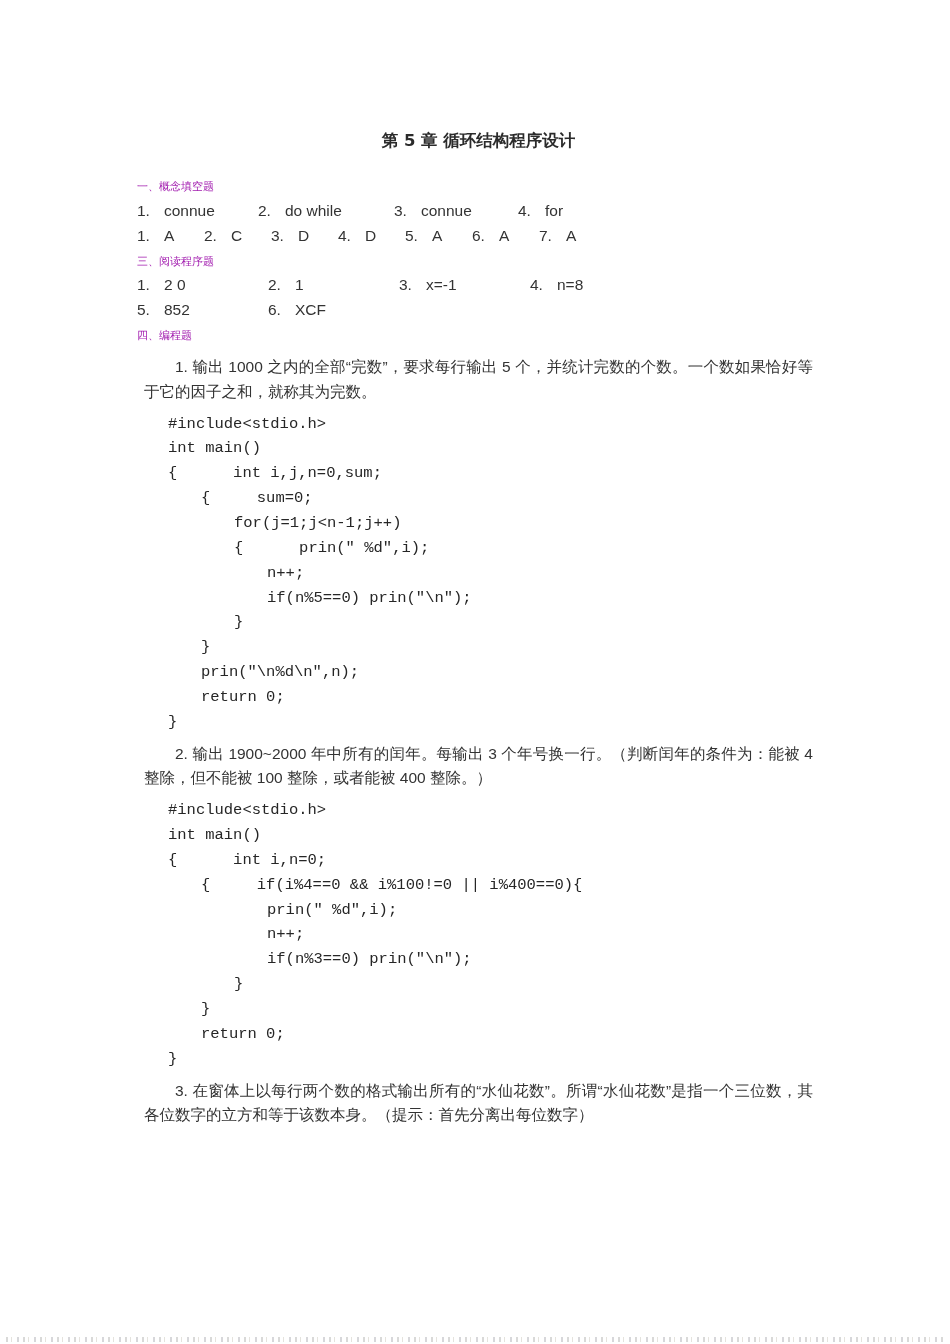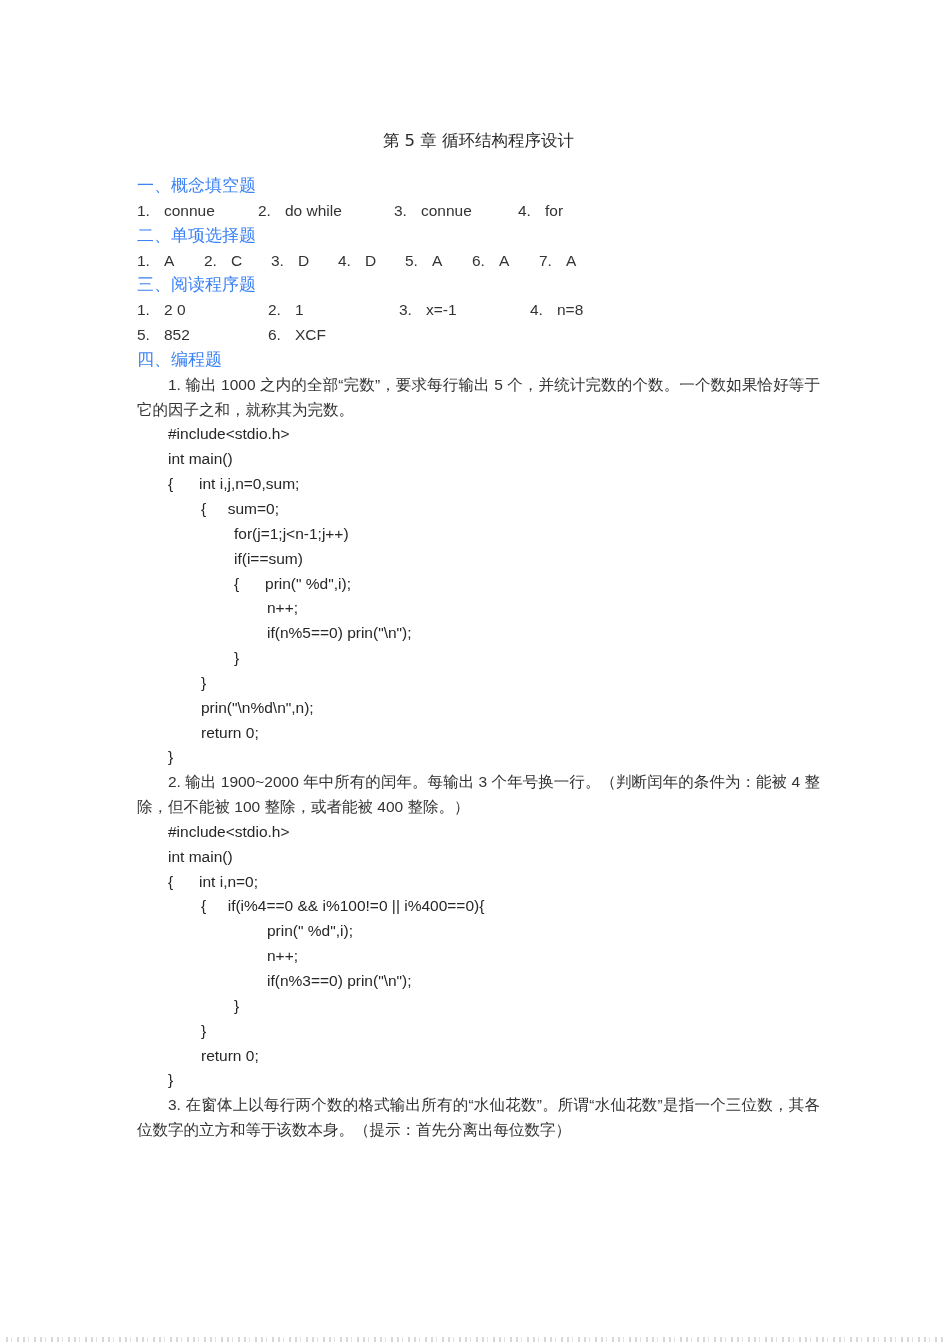--- a/index.html
+++ b/index.html
@@ -3,44 +3,44 @@
 <meta charset="utf-8">
 <style>
   html,body{margin:0;padding:0}
   body{
     width:950px;height:1344px;background:#ffffff;overflow:hidden;
     position:relative;color:#333333;
     font-family:"Liberation Sans","DejaVu Sans",sans-serif;
   }
   .page{padding:128px 130px 0 137px;width:683px}
   .doc-title{
-    font-weight:400;font-size:16.5px;line-height:26px;text-align:center;
+    font-weight:700;font-size:16.5px;line-height:26px;text-align:center;
     margin:0 0 20px 0;color:#2b2b2b;
     font-family:"DejaVu Sans","Liberation Sans",sans-serif;
   }
   .line{font-size:15.5px;line-height:24.85px;color:#333333}
-  .heading{font-size:17px;line-height:24.85px;color:#3b82f6}
+  .heading{font-size:11px;line-height:24.85px;color:#a21caf}
   .stmt{
-    font-size:15.5px;line-height:24.85px;margin:0;color:#333333;
+    font-size:15.5px;line-height:24.85px;margin:7px;color:#333333;
     text-indent:31px;text-align:justify;
   }
   .ans-row{display:flex;align-items:baseline}
   .ans{display:flex;align-items:baseline;flex:none}
   .ans-n{display:inline-block;width:27px;flex:none}
   .ans-v{white-space:pre}
   .row-fill .ans:nth-child(1){width:121px}
   .row-fill .ans:nth-child(2){width:136px}
   .row-fill .ans:nth-child(3){width:124px}
   .row-mc .ans{width:67px}
   .row-mc .ans:last-child{width:auto}
   .row-read .ans{width:131px}
   .row-read .ans:last-child{width:auto}
   .code-line{
     font-size:15.5px;line-height:24.85px;white-space:pre;color:#262626;
-    font-family:Liberation Sans, sans-serif;
+    font-family:Liberation Mono, monospace;
   }
   .i0{padding-left:31px}
   .i1{padding-left:64px}
   .i2{padding-left:97px}
   .i3{padding-left:130px}
   .clipped-next-line{
     position:absolute;left:6px;right:6px;top:1337px;height:5px;
     background:repeating-linear-gradient(90deg,
       rgba(160,160,158,0.40) 0px 2px, rgba(255,255,255,0) 2px 5px,
       rgba(172,166,150,0.32) 5px 6px, rgba(255,255,255,0) 6px 11px,
@@ -67,21 +67,20 @@
     <span class="ans">
       <span class="ans-n">3.</span>
       <span class="ans-v">connue</span>
     </span>
     <span class="ans">
       <span class="ans-n">4.</span>
       <span class="ans-v">for</span>
     </span>
   </div>
 
-  <div class="heading">二、单项选择题</div>
   <div class="line ans-row row-mc">
     <span class="ans">
       <span class="ans-n">1.</span>
       <span class="ans-v">A</span>
     </span>
     <span class="ans">
       <span class="ans-n">2.</span>
       <span class="ans-v">C</span>
     </span>
     <span class="ans">
@@ -138,21 +137,20 @@
 
   <div class="heading">四、编程题</div>
 
   <p class="stmt">1. 输出 1000 之内的全部“完数”，要求每行输出 5 个，并统计完数的个数。一个数如果恰好等于它的因子之和，就称其为完数。</p>
   <div>
     <div class="code-line i0">#include&lt;stdio.h&gt;</div>
     <div class="code-line i0">int main()</div>
     <div class="code-line i0">{      int i,j,n=0,sum;</div>
     <div class="code-line i1">{     sum=0;</div>
     <div class="code-line i2">for(j=1;j&lt;n-1;j++)</div>
-    <div class="code-line i2">if(i==sum)</div>
     <div class="code-line i2">{      prin(" %d",i);</div>
     <div class="code-line i3">n++;</div>
     <div class="code-line i3">if(n%5==0) prin("\n");</div>
     <div class="code-line i2">}</div>
     <div class="code-line i1">}</div>
     <div class="code-line i1">prin("\n%d\n",n);</div>
     <div class="code-line i1">return 0;</div>
     <div class="code-line i0">}</div>
   </div>
 

